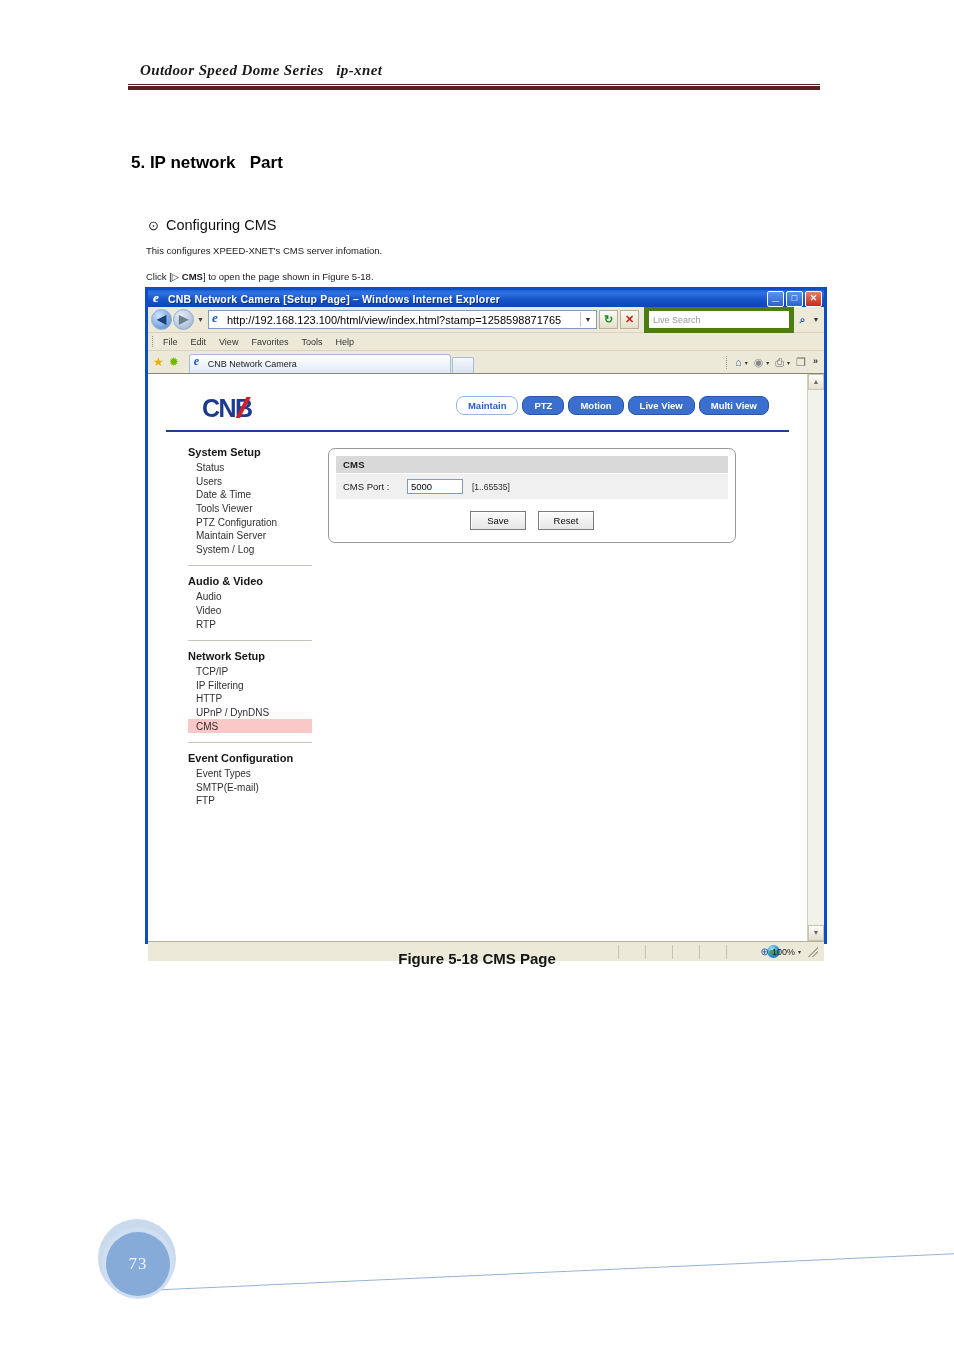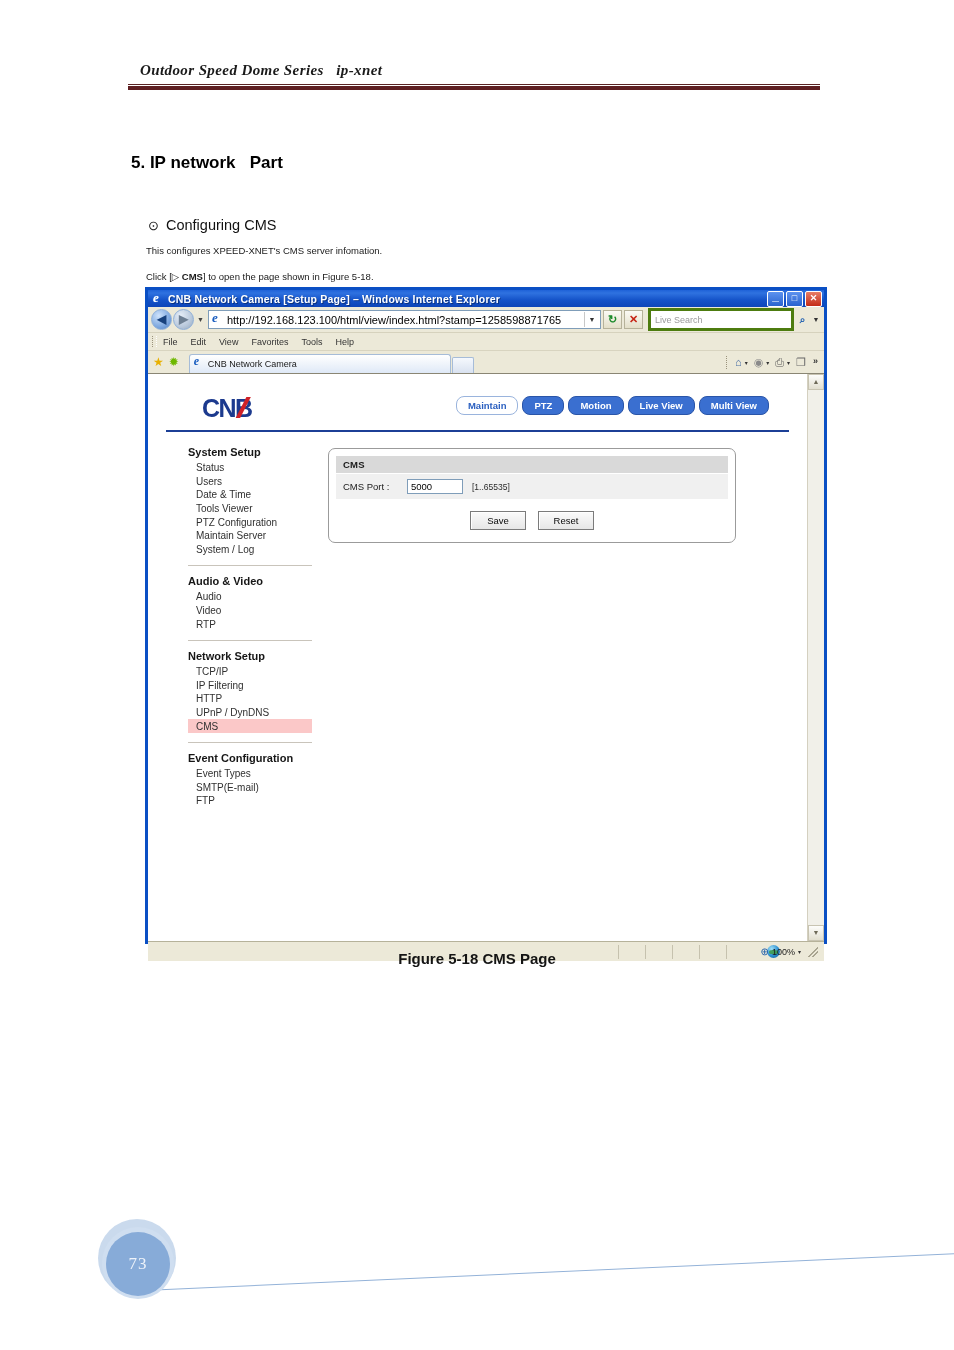--- a/index.html
+++ b/index.html
@@ -237,21 +237,21 @@
     font-size: 11px;
     font-weight: bold;
     flex: none;
   }
   .tool-sq.refresh { color: #1b8a2a; }
   .tool-sq.stop { color: #c62516; }
   .search-box {
     width: 140px;
     height: 17px;
     background: #fff;
-    border: 3px solid #4d7c0f;
+    border: 5px solid #4d7c0f;
     margin-left: 5px;
     display: flex;
     align-items: center;
     flex: none;
   }
   .search-ph {
     flex: 1;
     font-size: 9px;
     color: #9b9b9b;
     padding-left: 4px;

